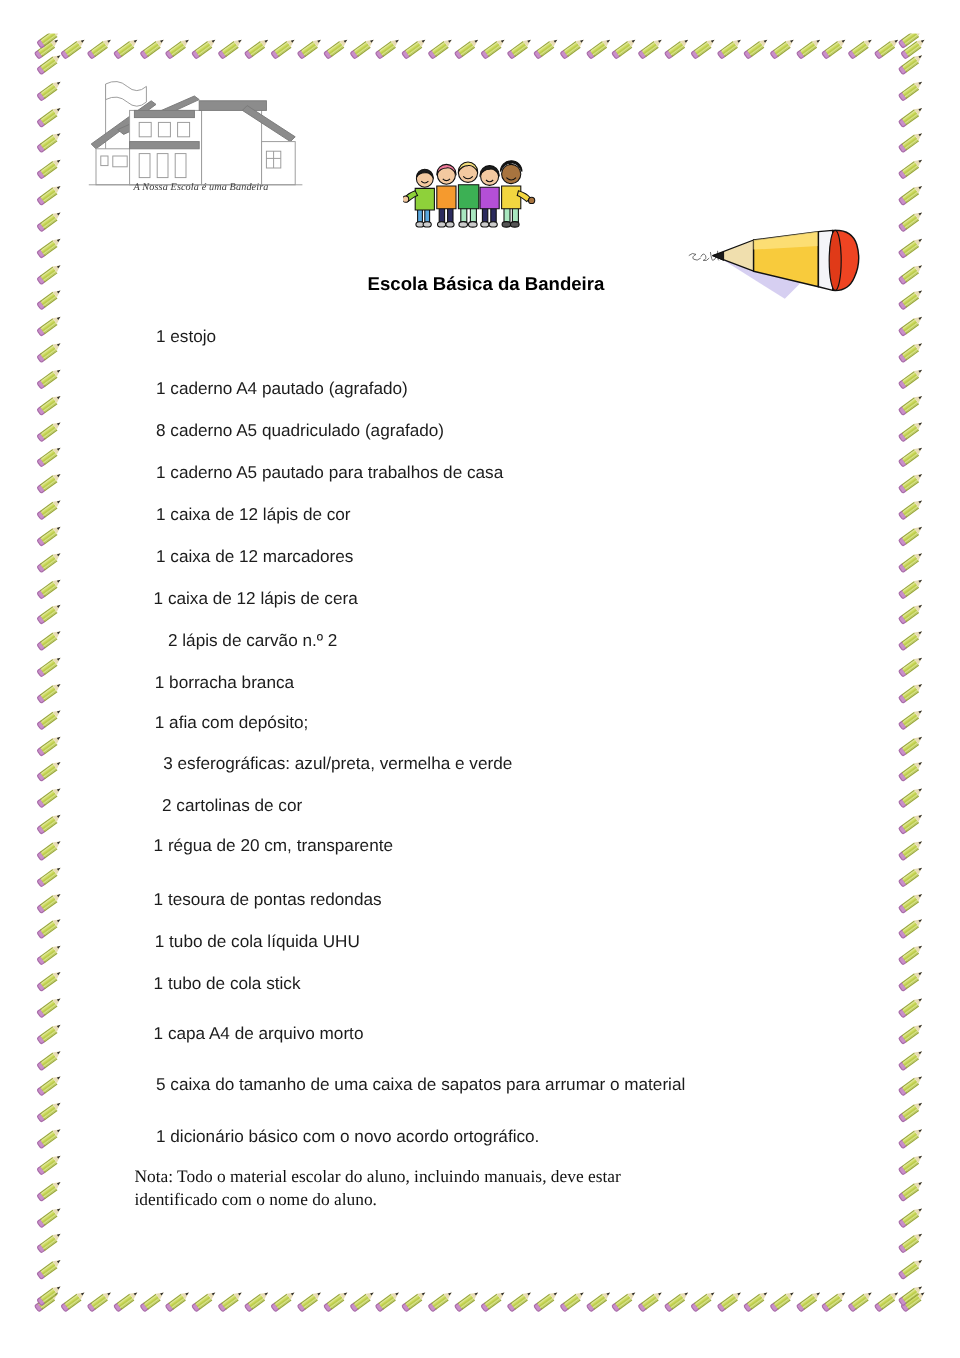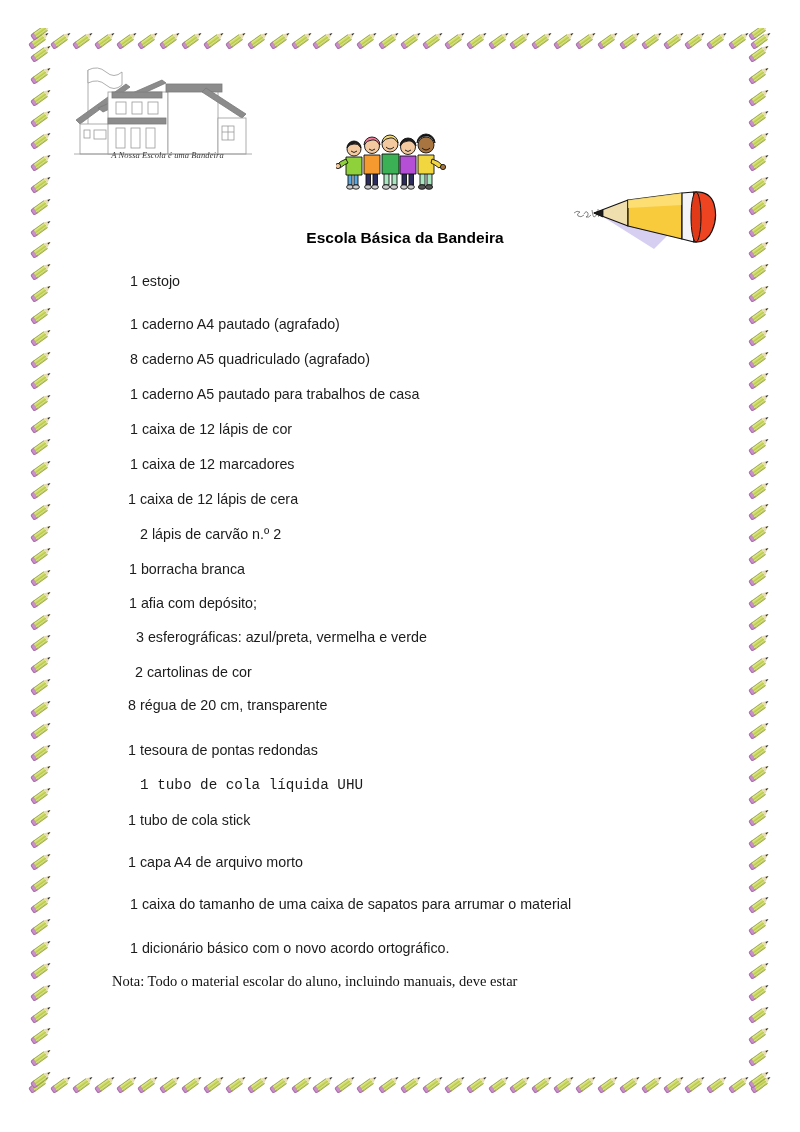--- a/index.html
+++ b/index.html
@@ -1331,26 +1331,27 @@
       <div class="item" style="top: 82px; left: 130px;">8 caderno A5 quadriculado (agrafado)</div>
       <div class="item" style="top: 117px; left: 130px;">1 caderno A5 pautado para trabalhos de casa</div>
       <div class="item" style="top: 152px; left: 130px;">1 caixa de 12 lápis de cor</div>
       <div class="item" style="top: 187px; left: 130px;">1 caixa de 12 marcadores</div>
       <div class="item" style="top: 222px; left: 128px;">1 caixa de 12 lápis de cera</div>
       <div class="item" style="top: 257px; left: 140px;">2 lápis de carvão n.º 2</div>
       <div class="item" style="top: 292px; left: 129px;">1 borracha branca</div>
       <div class="item" style="top: 326px; left: 129px;">1 afia com depósito;</div>
       <div class="item" style="top: 360px; left: 136px;">3 esferográficas: azul/preta, vermelha e verde</div>
       <div class="item" style="top: 395px; left: 135px;">2 cartolinas de cor</div>
-      <div class="item" style="top: 428px; left: 128px;">8 régua de 20 cm, transparente</div>
+      <div class="item" style="top: 428px; left: 128px;">1 régua de 20 cm, transparente</div>
       <div class="item" style="top: 473px; left: 128px;">1 tesoura de pontas redondas</div>
-      <div class="item" style="top: 508px; left: 140px; font-family: Liberation Mono, monospace;">1 tubo de cola líquida UHU</div>
+      <div class="item" style="top: 508px; left: 129px;">1 tubo de cola líquida UHU</div>
       <div class="item" style="top: 543px; left: 128px;">1 tubo de cola stick</div>
       <div class="item" style="top: 585px; left: 128px;">1 capa A4 de arquivo morto</div>
-      <div class="item" style="top: 627px; left: 130px;">1 caixa do tamanho de uma caixa de sapatos para arrumar o material</div>
+      <div class="item" style="top: 627px; left: 130px;">5 caixa do tamanho de uma caixa de sapatos para arrumar o material</div>
       <div class="item" style="top: 671px; left: 130px;">1 dicionário básico com o novo acordo ortográfico.</div>
     </div>
 
   <div id="note">
     <div>Nota: Todo o material escolar do aluno, incluindo manuais, deve estar</div>
+    <div>identificado com o nome do aluno.</div>
   </div>
 
 </div>
 
 </body></html>

